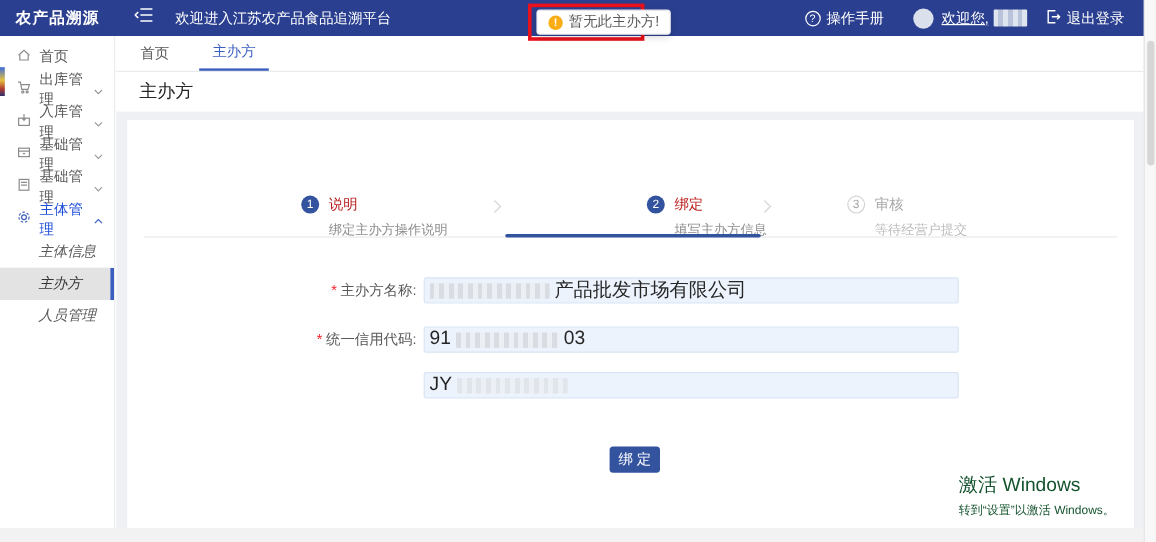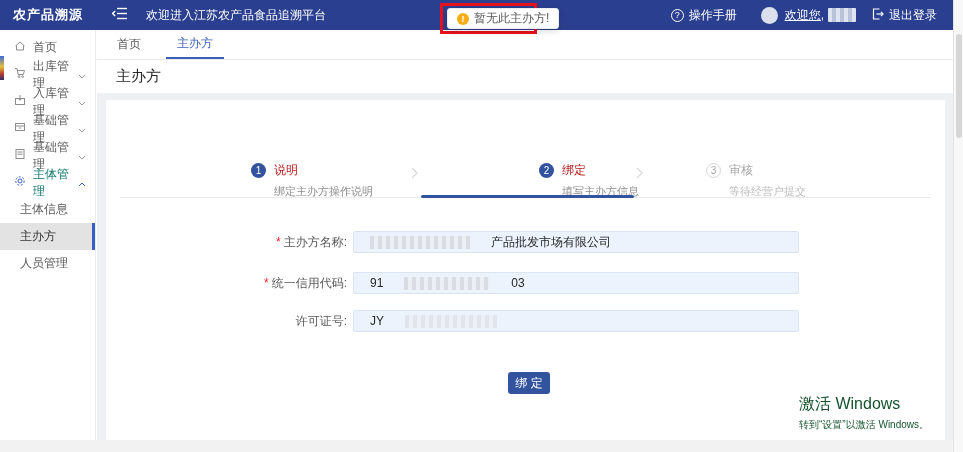--- a/index.html
+++ b/index.html
@@ -38,23 +38,23 @@
                    background:linear-gradient(180deg,#3a6bd8 0%,#e4c23e 45%,#b33a2e 75%,#2b2f6e 100%); }
 
   
   .sidebar { position:absolute; left:0; top:30px; width:96px; height:410px; background:#fff;
              border-right:1px solid #ececec; }
   .menu { padding-top:4px; }
   .m-item { height:27px; display:flex; align-items:center; padding-left:14px; gap:7px;
             color:#595959; font-size:12px; cursor:pointer; }
   .m-item svg { flex:none; }
   .m-item .chev { margin-left:auto; margin-right:9px; }
-  .m-item.active-parent { color:#0f766e; }
-  .sub-item { height:27px; display:flex; align-items:center; padding-left:20px;
-              font-size:12px; color:#595959; cursor:pointer; }
+  .m-item.active-parent { color:#1d4ed8; }
+  .sub-item { height:27px; display:flex; align-items:center; padding-left:32px;
+              font-size:12px; color:#595959; cursor:pointer;font-style:italic; }
   .sub-item.selected { background:#e3e3e3; color:#333; box-shadow:inset -3px 0 0 #3b5fc0; }
 
   
   .main { position:absolute; left:97px; top:30px; width:856px; height:410px; background:#fff; }
   .tabbar { height:30px; background:#fff; border-bottom:1px solid #eaeaea; display:flex; align-items:stretch; }
   .tab { font-size:12px; color:#595959; display:flex; align-items:center; padding:0 5px;
          margin-left:15px; cursor:pointer; }
   .tab.active { color:#3b5fc0; border-bottom:2px solid #3b5fc0; padding:0 11px; margin-left:20px; }
   .title-strip { height:33px; background:#fff; display:flex; align-items:center;
                  padding-left:19px; font-size:15px; color:#262626; }
@@ -77,21 +77,21 @@
   .step-line-active { position:absolute; left:315px; top:95px; width:213px; height:3px;
                       background:#34539f; border-radius:2px; }
 
   
   .f-label { position:absolute; left:0; width:241px; text-align:right; font-size:12px;
              color:#595959; line-height:22px; white-space:nowrap; }
   .f-label .req { color:#f5222d; margin-right:3px; }
   .row1 { top:131px; } .row2 { top:172px;text-align:right; } .row3 { top:210px; }
   .f-input { position:absolute; left:247px; width:446px; height:22px; background:#edf3fc;
              border:1px solid #d9e5f5; border-radius:2px; display:flex; align-items:center;
-             padding-left:16px; font-size:12px; color:#262626; gap:19px; cursor:text; }
+             padding-left:4px; font-size:16px; color:#262626; gap:2px; cursor:text; }
   .redact { display:inline-block; height:13px; border-radius:1px;
             background:repeating-linear-gradient(90deg,#d9dde3 0 4px,#eceff3 4px 8px); }
   .redact.r1 { width:100px; margin-right:2px; }
   .redact.r2 { width:86px; margin:0 2px; }
   .redact.r3 { width:92px; opacity:.65; margin-left:2px; }
 
   .bind-btn { position:absolute; left:402px; top:272px; width:42px; height:22px; background:#34539f;
               color:#fff; border:none; border-radius:3px; font-size:12px; display:flex;
               align-items:center; justify-content:center; cursor:pointer; white-space:nowrap; }
 
@@ -320,23 +320,20 @@
 
         <div class="f-label row2">
           <span class="req">*</span><span>统一信用代码:</span>
         </div>
         <div class="f-input row2">
           <span>91</span>
             <span class="redact r2"></span>
             <span>03</span>
         </div>
 
-        <div class="f-label row3">
-          <span>许可证号:</span>
-        </div>
         <div class="f-input row3">
           <span>JY</span>
             <span class="redact r3"></span>
         </div>
 
         <button class="bind-btn">绑 定</button>
 
         <div class="watermark">
           <div class="wm1">激活 Windows</div>
           <div class="wm2">转到“设置”以激活 Windows。</div>

